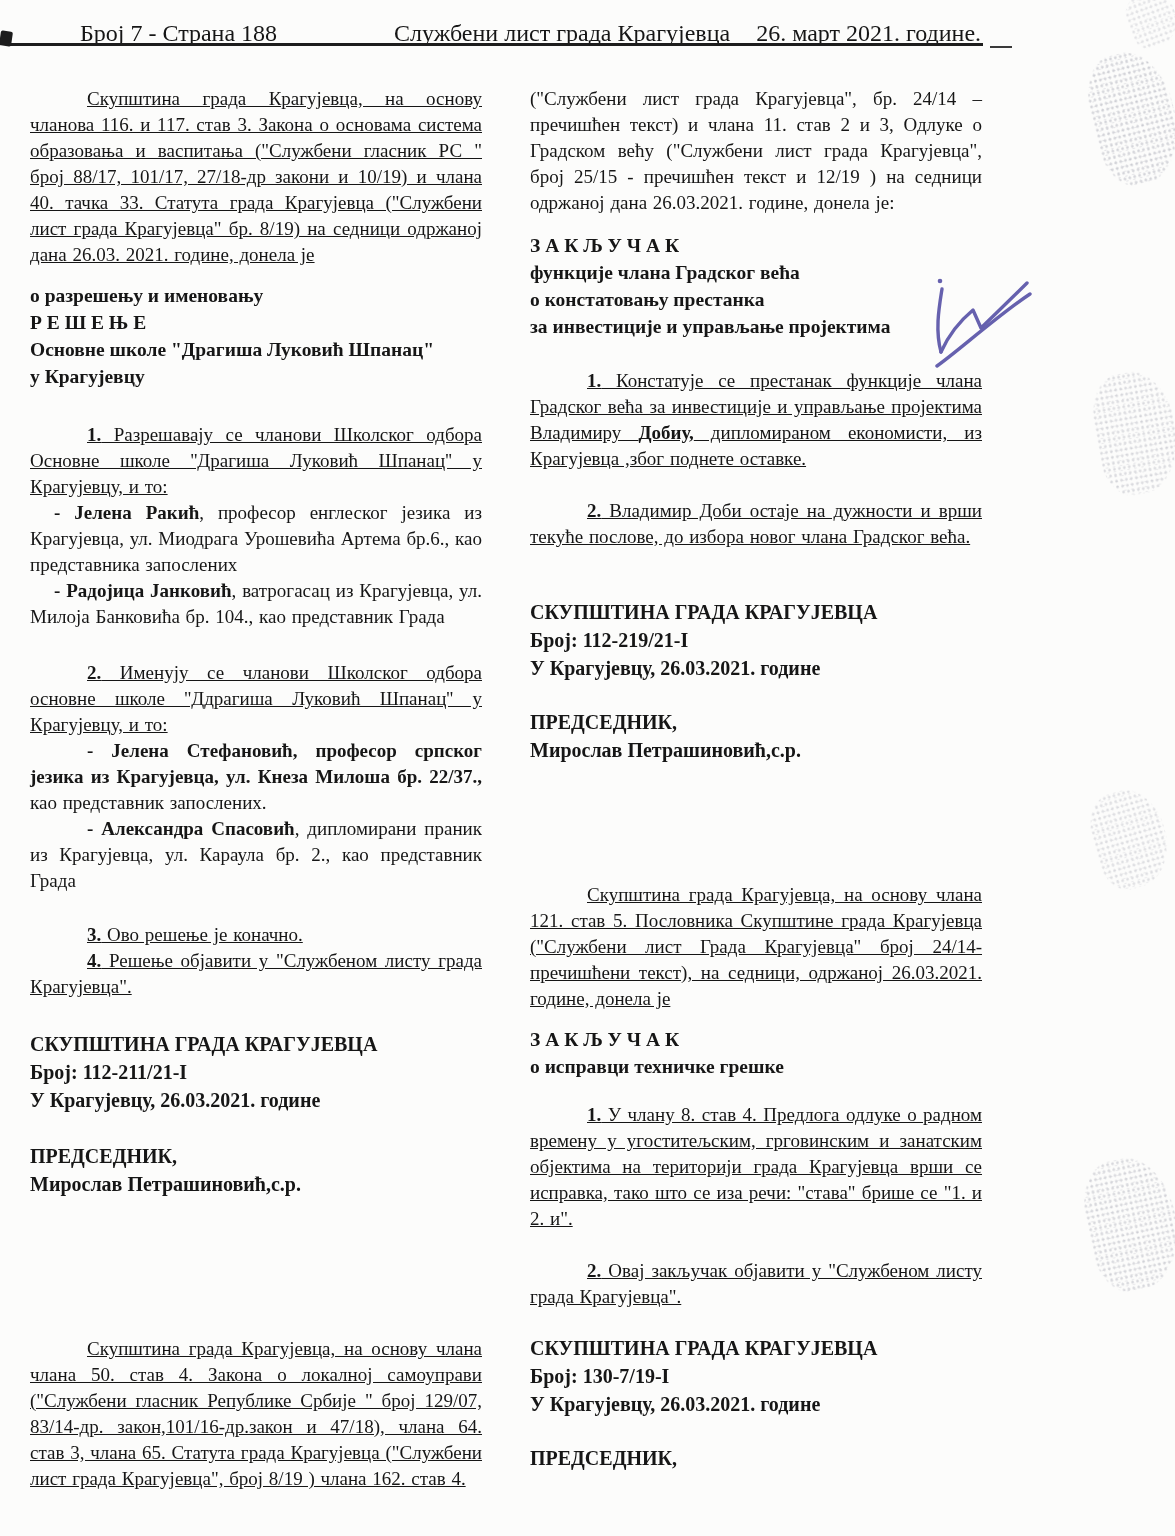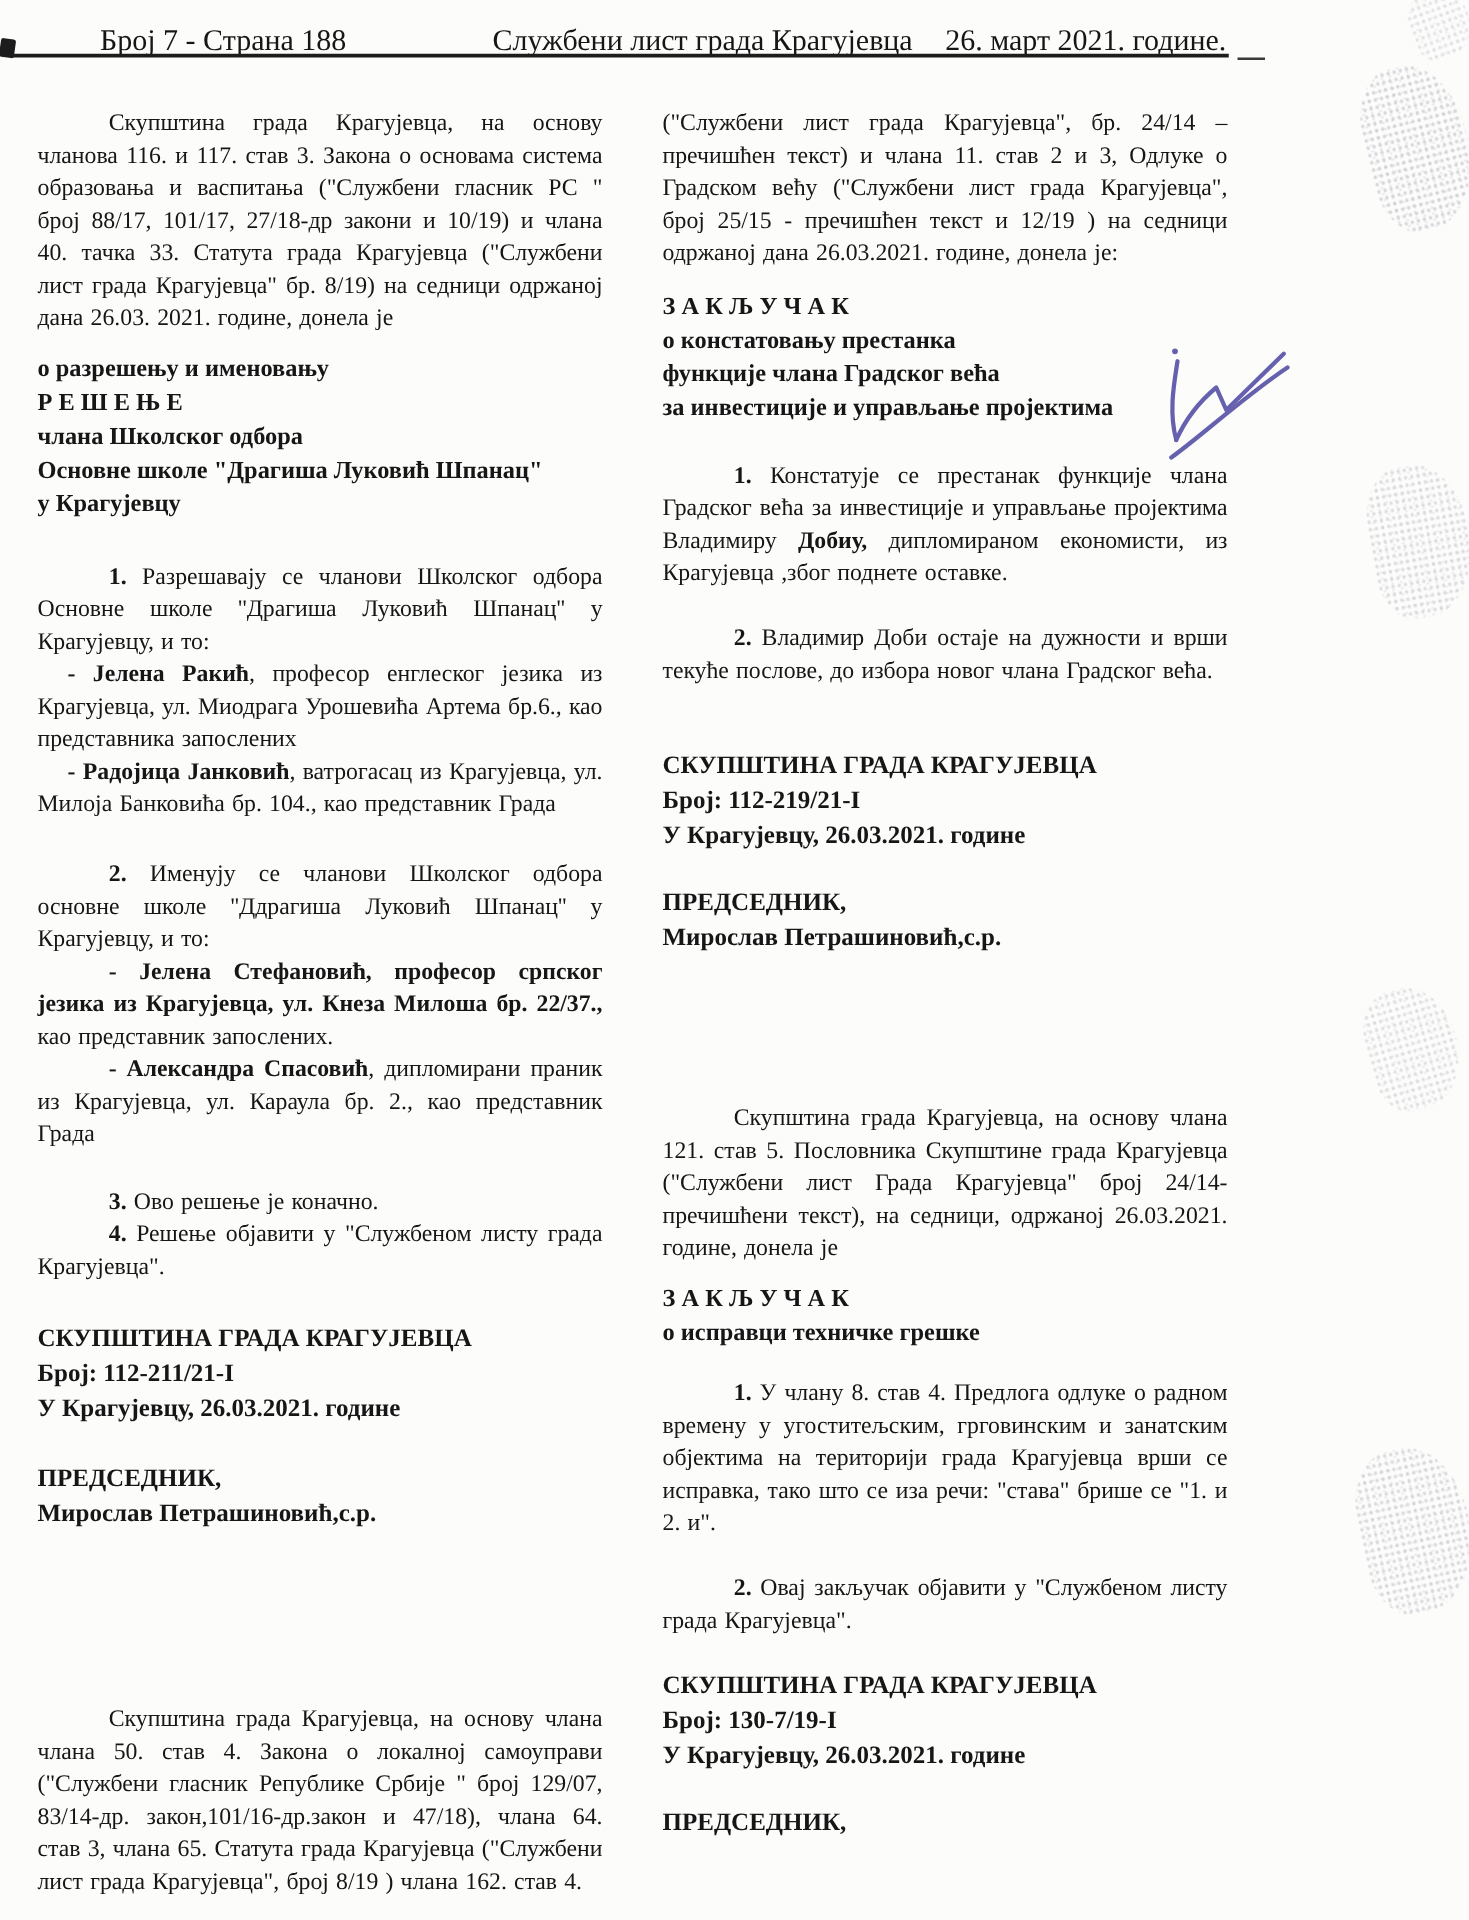--- a/index.html
+++ b/index.html
@@ -13,21 +13,21 @@
   .hdr{position:absolute;top:20px;left:4px;width:100%;height:26px;font-size:24px;text-align:center;}
   .hdr .left{position:absolute;left:76px;top:0;}
   .hdr .mid{position:absolute;left:390px;top:0;}
   .hdr .mid .date{margin-left:26px;}
   .rule{position:absolute;top:43px;left:8px;width:975px;height:3px;background:#1d1d1d;}
   .rule2{position:absolute;top:46px;left:990px;width:22px;height:2px;background:#3a3a3a;}
   
   .cols{position:absolute;top:86px;left:30px;width:952px;display:flex;gap:48px;}
   .col{width:452px;font-size:19px;line-height:26px;}
   .para{margin:0;text-align:justify;word-spacing:1px;}
-  .para.ind{text-indent:57px;}
+  .para.ind{text-indent:57px;text-decoration:underline;}
   .para.item{text-indent:24px;}
   .para.item2{text-indent:57px;}
   .heading{font-weight:bold;font-size:19.5px;line-height:27px;}
   .issuer{text-align:left;font-weight:bold;font-size:20px;line-height:28px;}
   .signature{text-align:left;font-weight:bold;font-size:20px;line-height:28px;padding-right:14px;}
   .gap{width:100%;}
   b{font-weight:700;}
   
   .pen{position:absolute;left:915px;top:270px;width:125px;height:110px;}
   
@@ -62,21 +62,20 @@
   <div class="rule"></div>
   <div class="rule2"></div>
 
   <main class="cols">
     <section class="col" id="col-left">
         <p class="para ind"><span>Скупштина града Крагујевца, на основу чланова 116. и 117. став 3.   Закона о основама система образовања и васпитања ("Службени гласник РС " број 88/17, 101/17, 27/18-др закони и 10/19) и члана 40. тачка 33. Статута града Крагујевца ("Службени лист града Крагујевца" бр. 8/19) на седници одржаној дана 26.03. 2021. године, донела је</span></p>
         <div class="gap" style="height: 14px;"></div>
         <div class="heading">
           <div>о разрешењу  и именовању</div>
           <div>Р Е Ш Е Њ Е</div>
-          <div>члана  Школског одбора</div>
           <div>Основне школе "Драгиша Луковић Шпанац"</div>
           <div>у Крагујевцу</div>
         </div>
         <div class="gap" style="height: 32px;"></div>
         <p class="para ind"><b>1.</b><span> Разрешавају се чланови Школског одбора Основне школе ''Драгиша Луковић Шпанац''  у Крагујевцу, и то:</span></p>
         <p class="para item"><b>- Јелена Ракић</b><span>, професор енглеског језика из Крагујевца, ул. Миодрага Урошевића Артема бр.6., као представника запослених</span></p>
         <p class="para item"><b>- Радојица Јанковић</b><span>, ватрогасац     из Крагујевца, ул. Милоја Банковића бр. 104., као представник Града</span></p>
         <div class="gap" style="height: 30px;"></div>
         <p class="para ind"><b>2.</b><span> Именују се чланови Школског одбора основне школе ''Ддрагиша Луковић Шпанац'' у Крагујевцу, и то:</span></p>
         <p class="para item2"><b>- Јелена Стефановић, професор српског језика из Крагујевца, ул. Кнеза Милоша бр. 22/37.,</b><span> као представник запослених.</span></p>
@@ -96,22 +95,22 @@
           <div>Мирослав Петрашиновић,с.р.</div>
         </div>
         <div class="gap" style="height: 138px;"></div>
         <p class="para ind"><span>Скупштина града Крагујевца, на основу члана члана 50. став 4. Закона о локалној самоуправи ("Службени гласник Републике Србије " број 129/07, 83/14-др. закон,101/16-др.закон и 47/18), члана 64. став 3, члана  65. Статута града Крагујевца ("Службени лист града Крагујевца", број 8/19 ) члана 162. став 4.</span></p>
       </section>
     <section class="col" id="col-right">
         <p class="para"><span>("Службени лист града Крагујевца", бр. 24/14 – пречишћен текст) и  члана 11. став 2 и 3, Одлуке о Градском већу ("Службени лист града Крагујевца", број 25/15 - пречишћен текст и 12/19 ) на седници одржаној дана 26.03.2021. године, донела је:</span></p>
         <div class="gap" style="height: 16px;"></div>
         <div class="heading">
           <div>З А К Љ У Ч А К</div>
+          <div>функције члана Градског већа</div>
           <div>о констатовању престанка</div>
-          <div>функције члана Градског већа</div>
           <div>за инвестиције и управљање пројектима</div>
         </div>
         <div class="gap" style="height: 28px;"></div>
         <p class="para ind"><b>1.</b><span> Констатује се престанак функције члана Градског већа за инвестиције и управљање пројектима Владимиру </span><b>Добиу,</b><span> дипломираном економисти, из Крагујевца ,због поднете оставке.</span></p>
         <div class="gap" style="height: 26px;"></div>
         <p class="para ind"><b>2.</b><span> Владимир Доби  остаје на дужности и врши текуће послове, до избора новог члана Градског већа.</span></p>
         <div class="gap" style="height: 26px;"></div>
         <div class="gap" style="height: 22px;"></div>
         <div class="issuer">
           <div>СКУПШТИНА  ГРАДА КРАГУЈЕВЦА</div>

